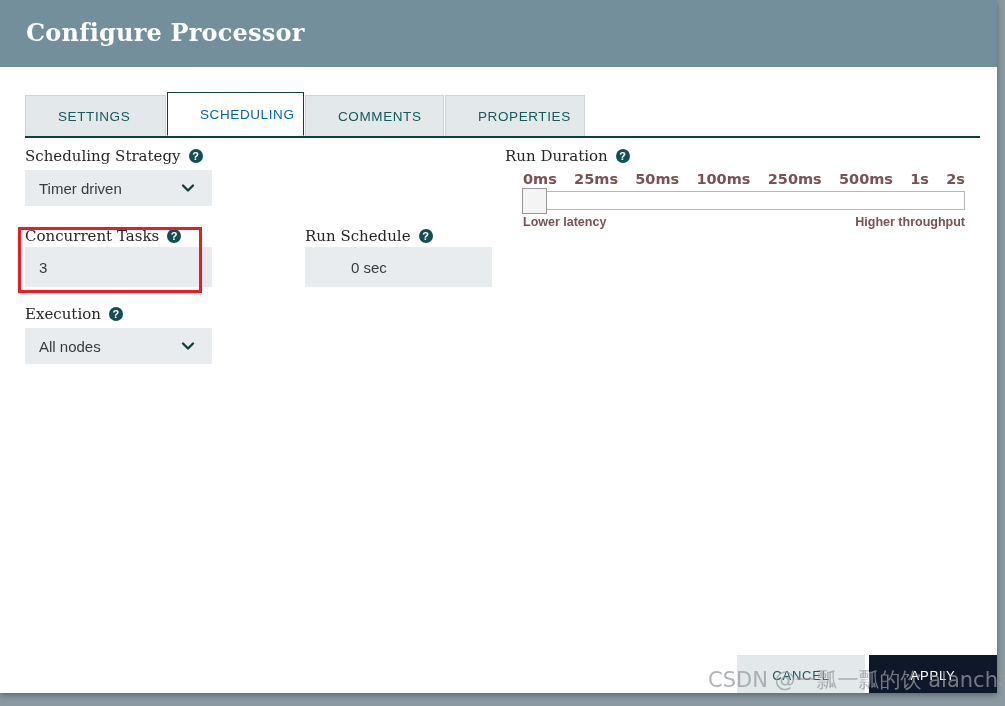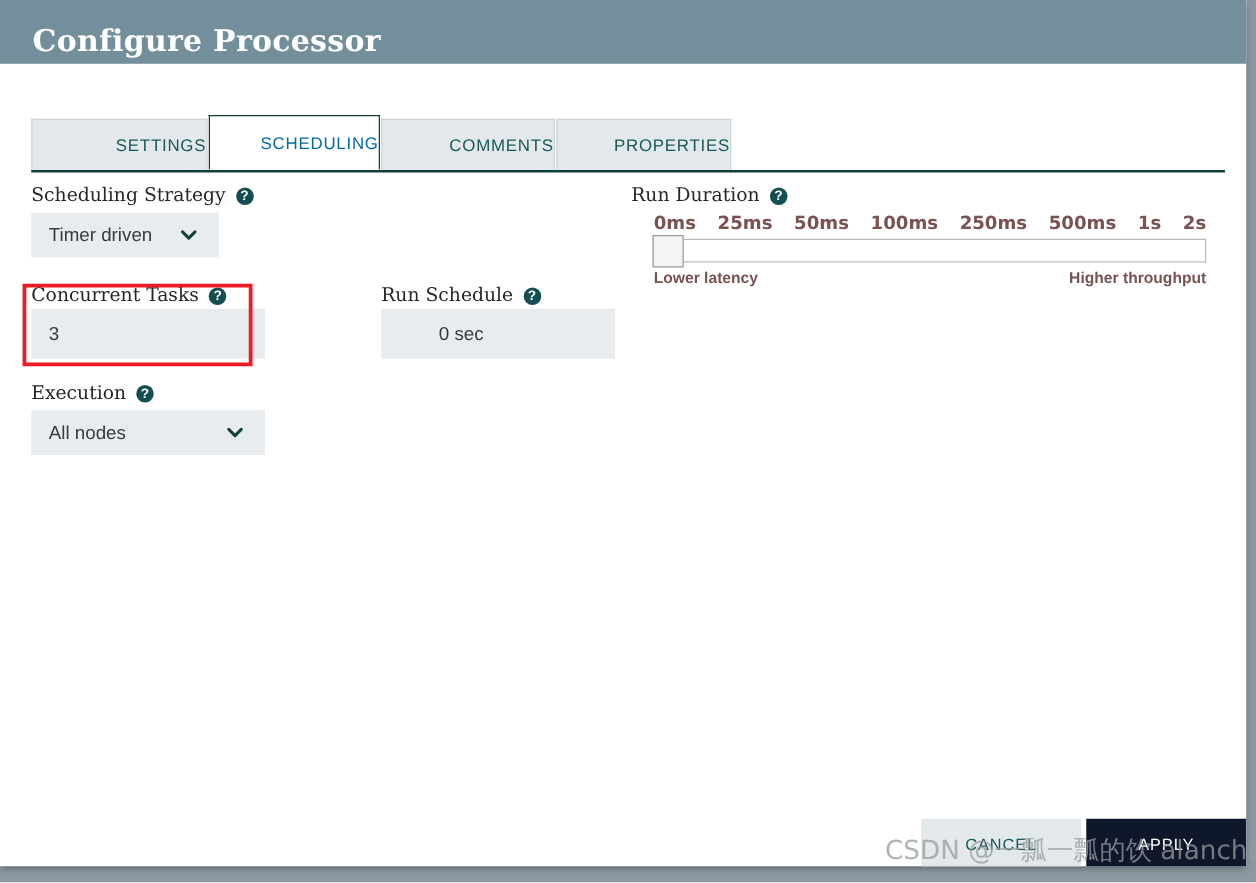--- a/index.html
+++ b/index.html
@@ -28,21 +28,21 @@
     height: 693px;
     background: #ffffff;
     box-shadow: 0 2px 6px rgba(0,0,0,0.35);
     overflow: hidden;
   }
 
   .dialog-header {
     position: absolute;
     left: 0; top: 0;
     width: 997px;
-    height: 51px;
+    height: 67px;
     background: #728f9b;
   }
   .dialog-title {
     position: absolute;
     left: 26px;
     top: 18px;
     font-family: "DejaVu Serif", "Liberation Serif", serif;
     font-weight: bold;
     font-size: 24px;
     color: #ffffff;
@@ -62,21 +62,21 @@
     height: 41px;
     box-sizing: border-box;
     background: #e3e8ea;
     border: 1px solid #cdd5d8;
     border-bottom: none;
     color: #15595b;
     font-size: 13.5px;
     letter-spacing: 0.6px;
     display: flex;
     align-items: center;
-    justify-content: flex-end;
+    justify-content: flex-start;
     cursor: pointer;
     margin-right: 1px;
     padding-left: 32px;
   }
   .tab.active {
     background: #ffffff;
     border: 1px solid #10403b;
     border-bottom: 1px solid #ffffff;
     color: #0369a1;
     height: 44px;
@@ -136,21 +136,21 @@
   }
   .control .chev {
     position: absolute;
     right: 16px;
     top: 50%;
     transform: translateY(-50%);
     width: 16px;
     height: 16px;
   }
 
-  .select-scheduling { left: 25px; top: 170px; width: 150px; height: 36px; }
+  .select-scheduling { left: 25px; top: 170px; width: 187px; height: 36px; }
   .input-concurrent  { left: 25px; top: 247px; width: 187px; height: 40px;
                        background: #e8ecee; cursor: text; }
   .select-execution  { left: 25px; top: 328px; width: 187px; height: 36px; }
   .input-runschedule { left: 305px; top: 247px; width: 187px; height: 40px;
                        background: #e8ecee; cursor: text; padding-left: 46px; }
 
   .lbl-scheduling  { left: 25px;  top: 147px; }
   .lbl-concurrent  { left: 25px;  top: 227px; }
   .lbl-execution   { left: 25px;  top: 305px; }
   .lbl-runschedule { left: 305px; top: 227px; }

